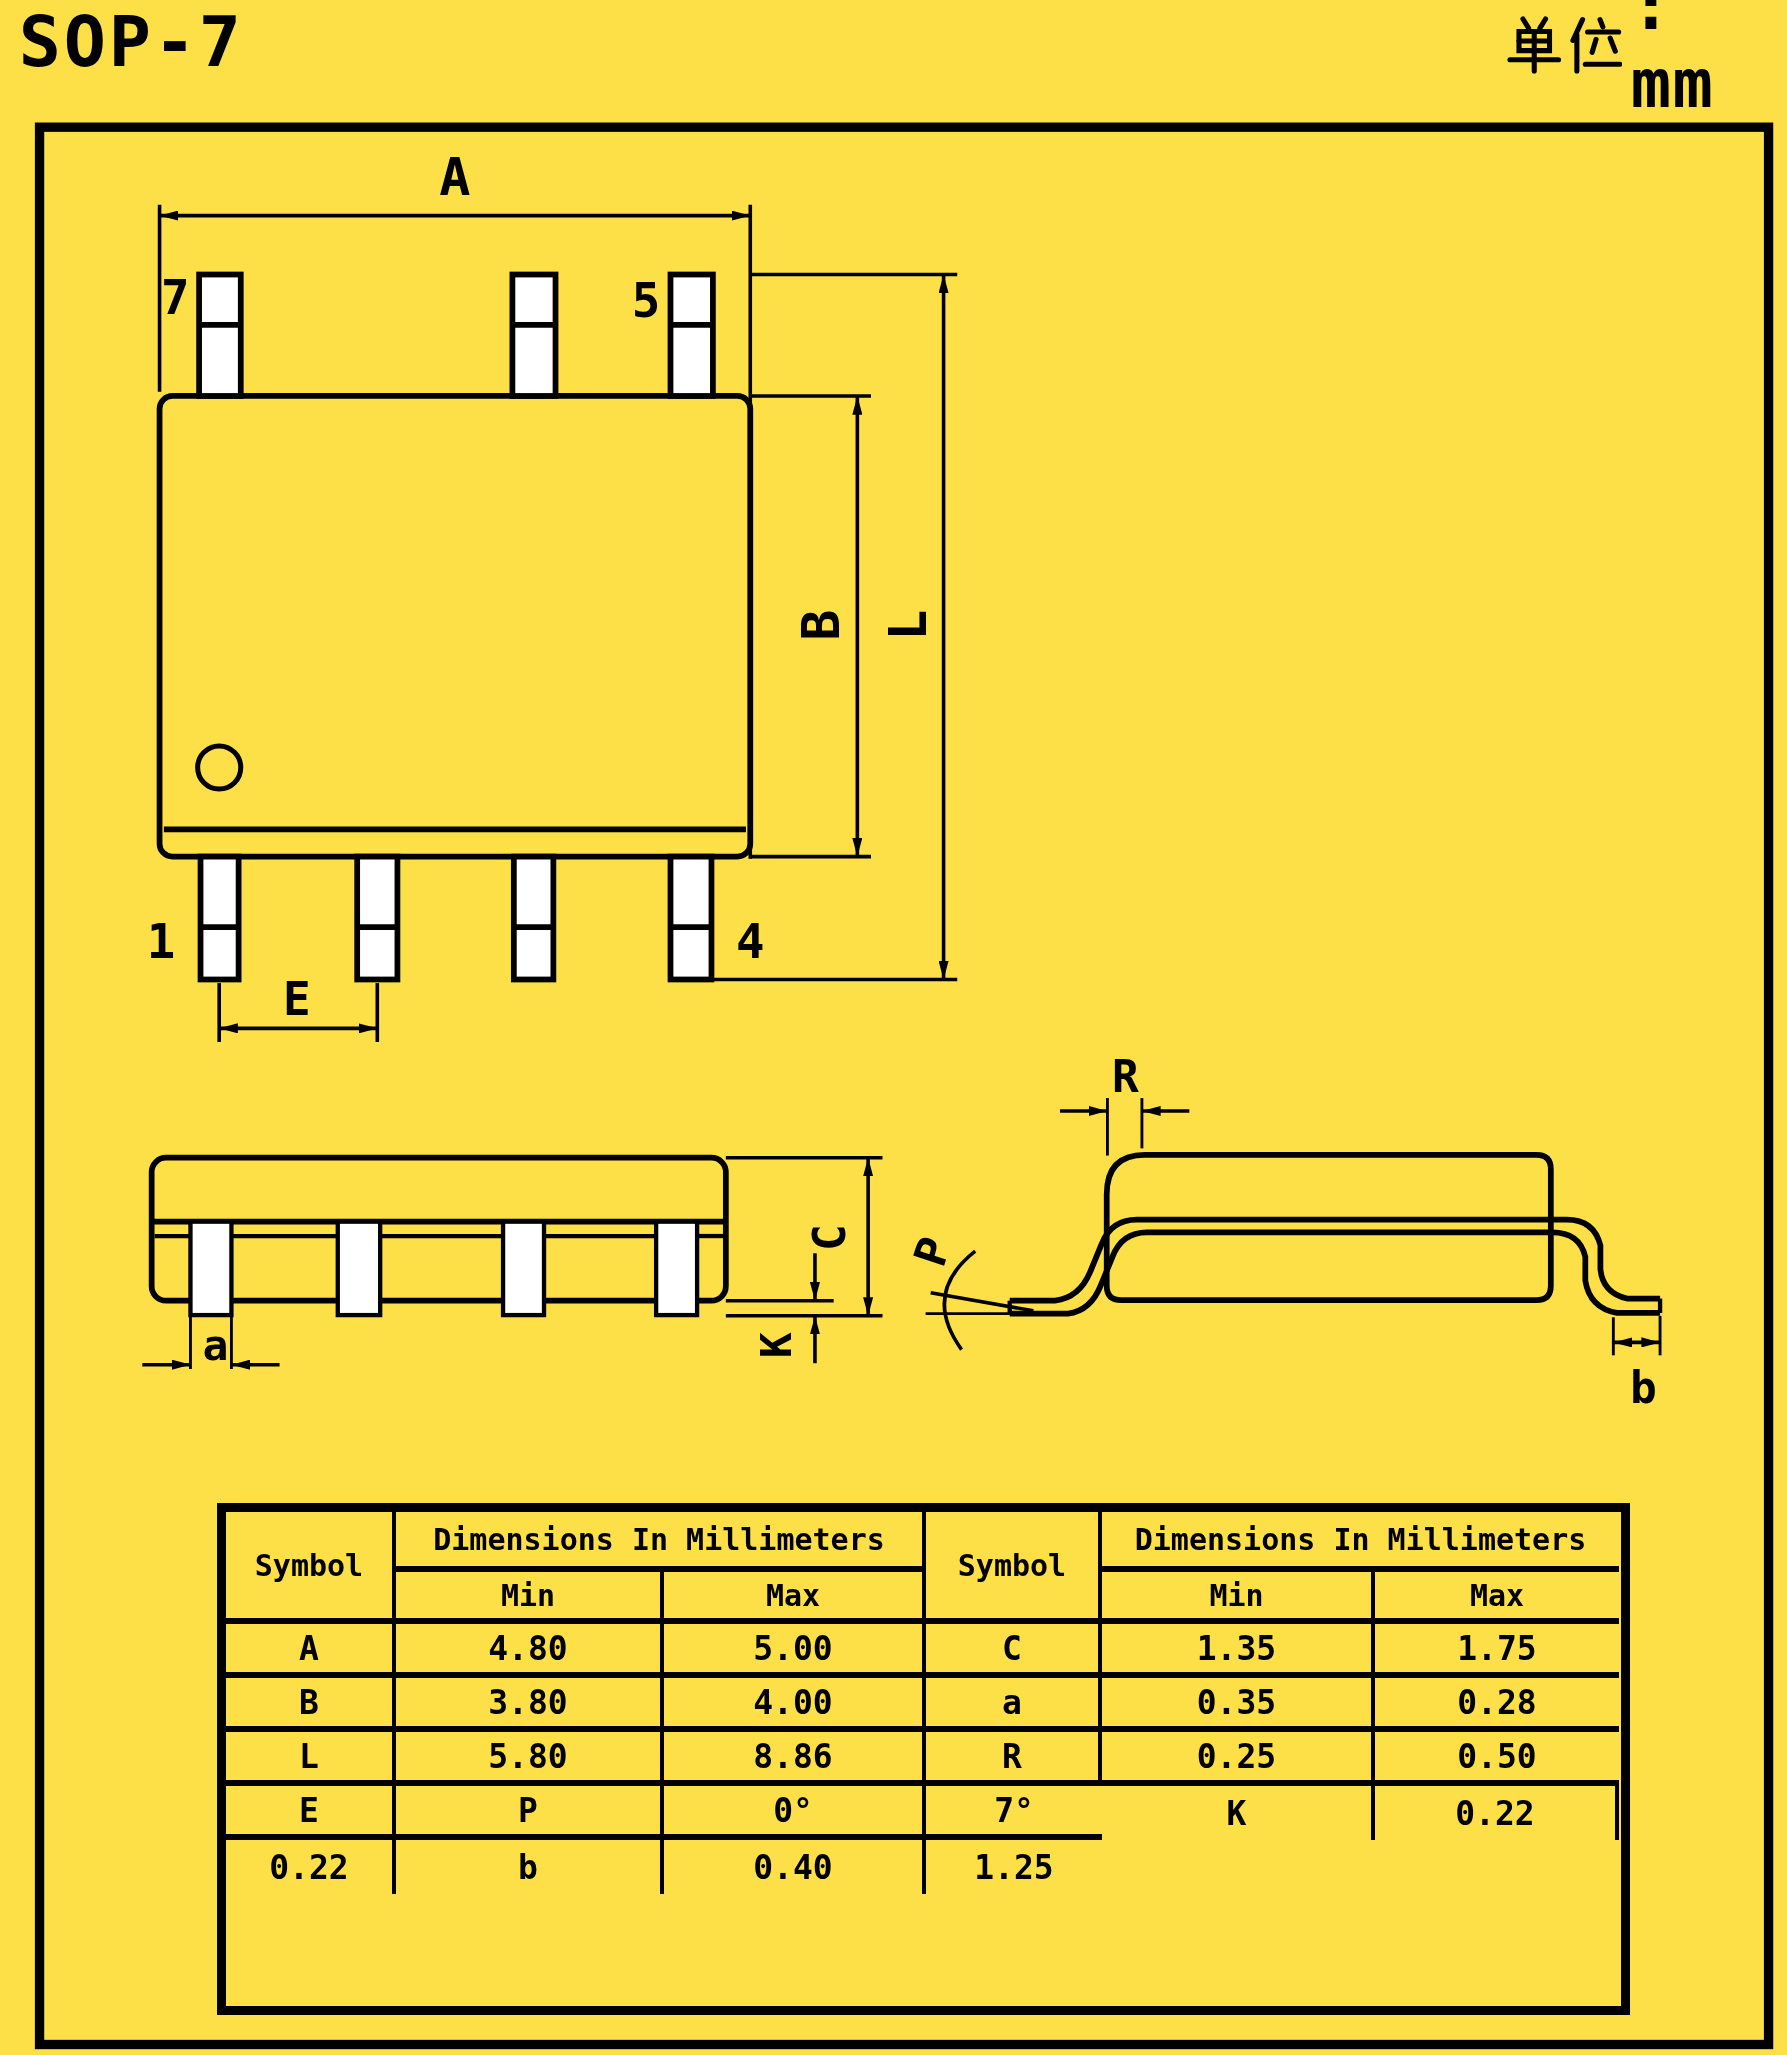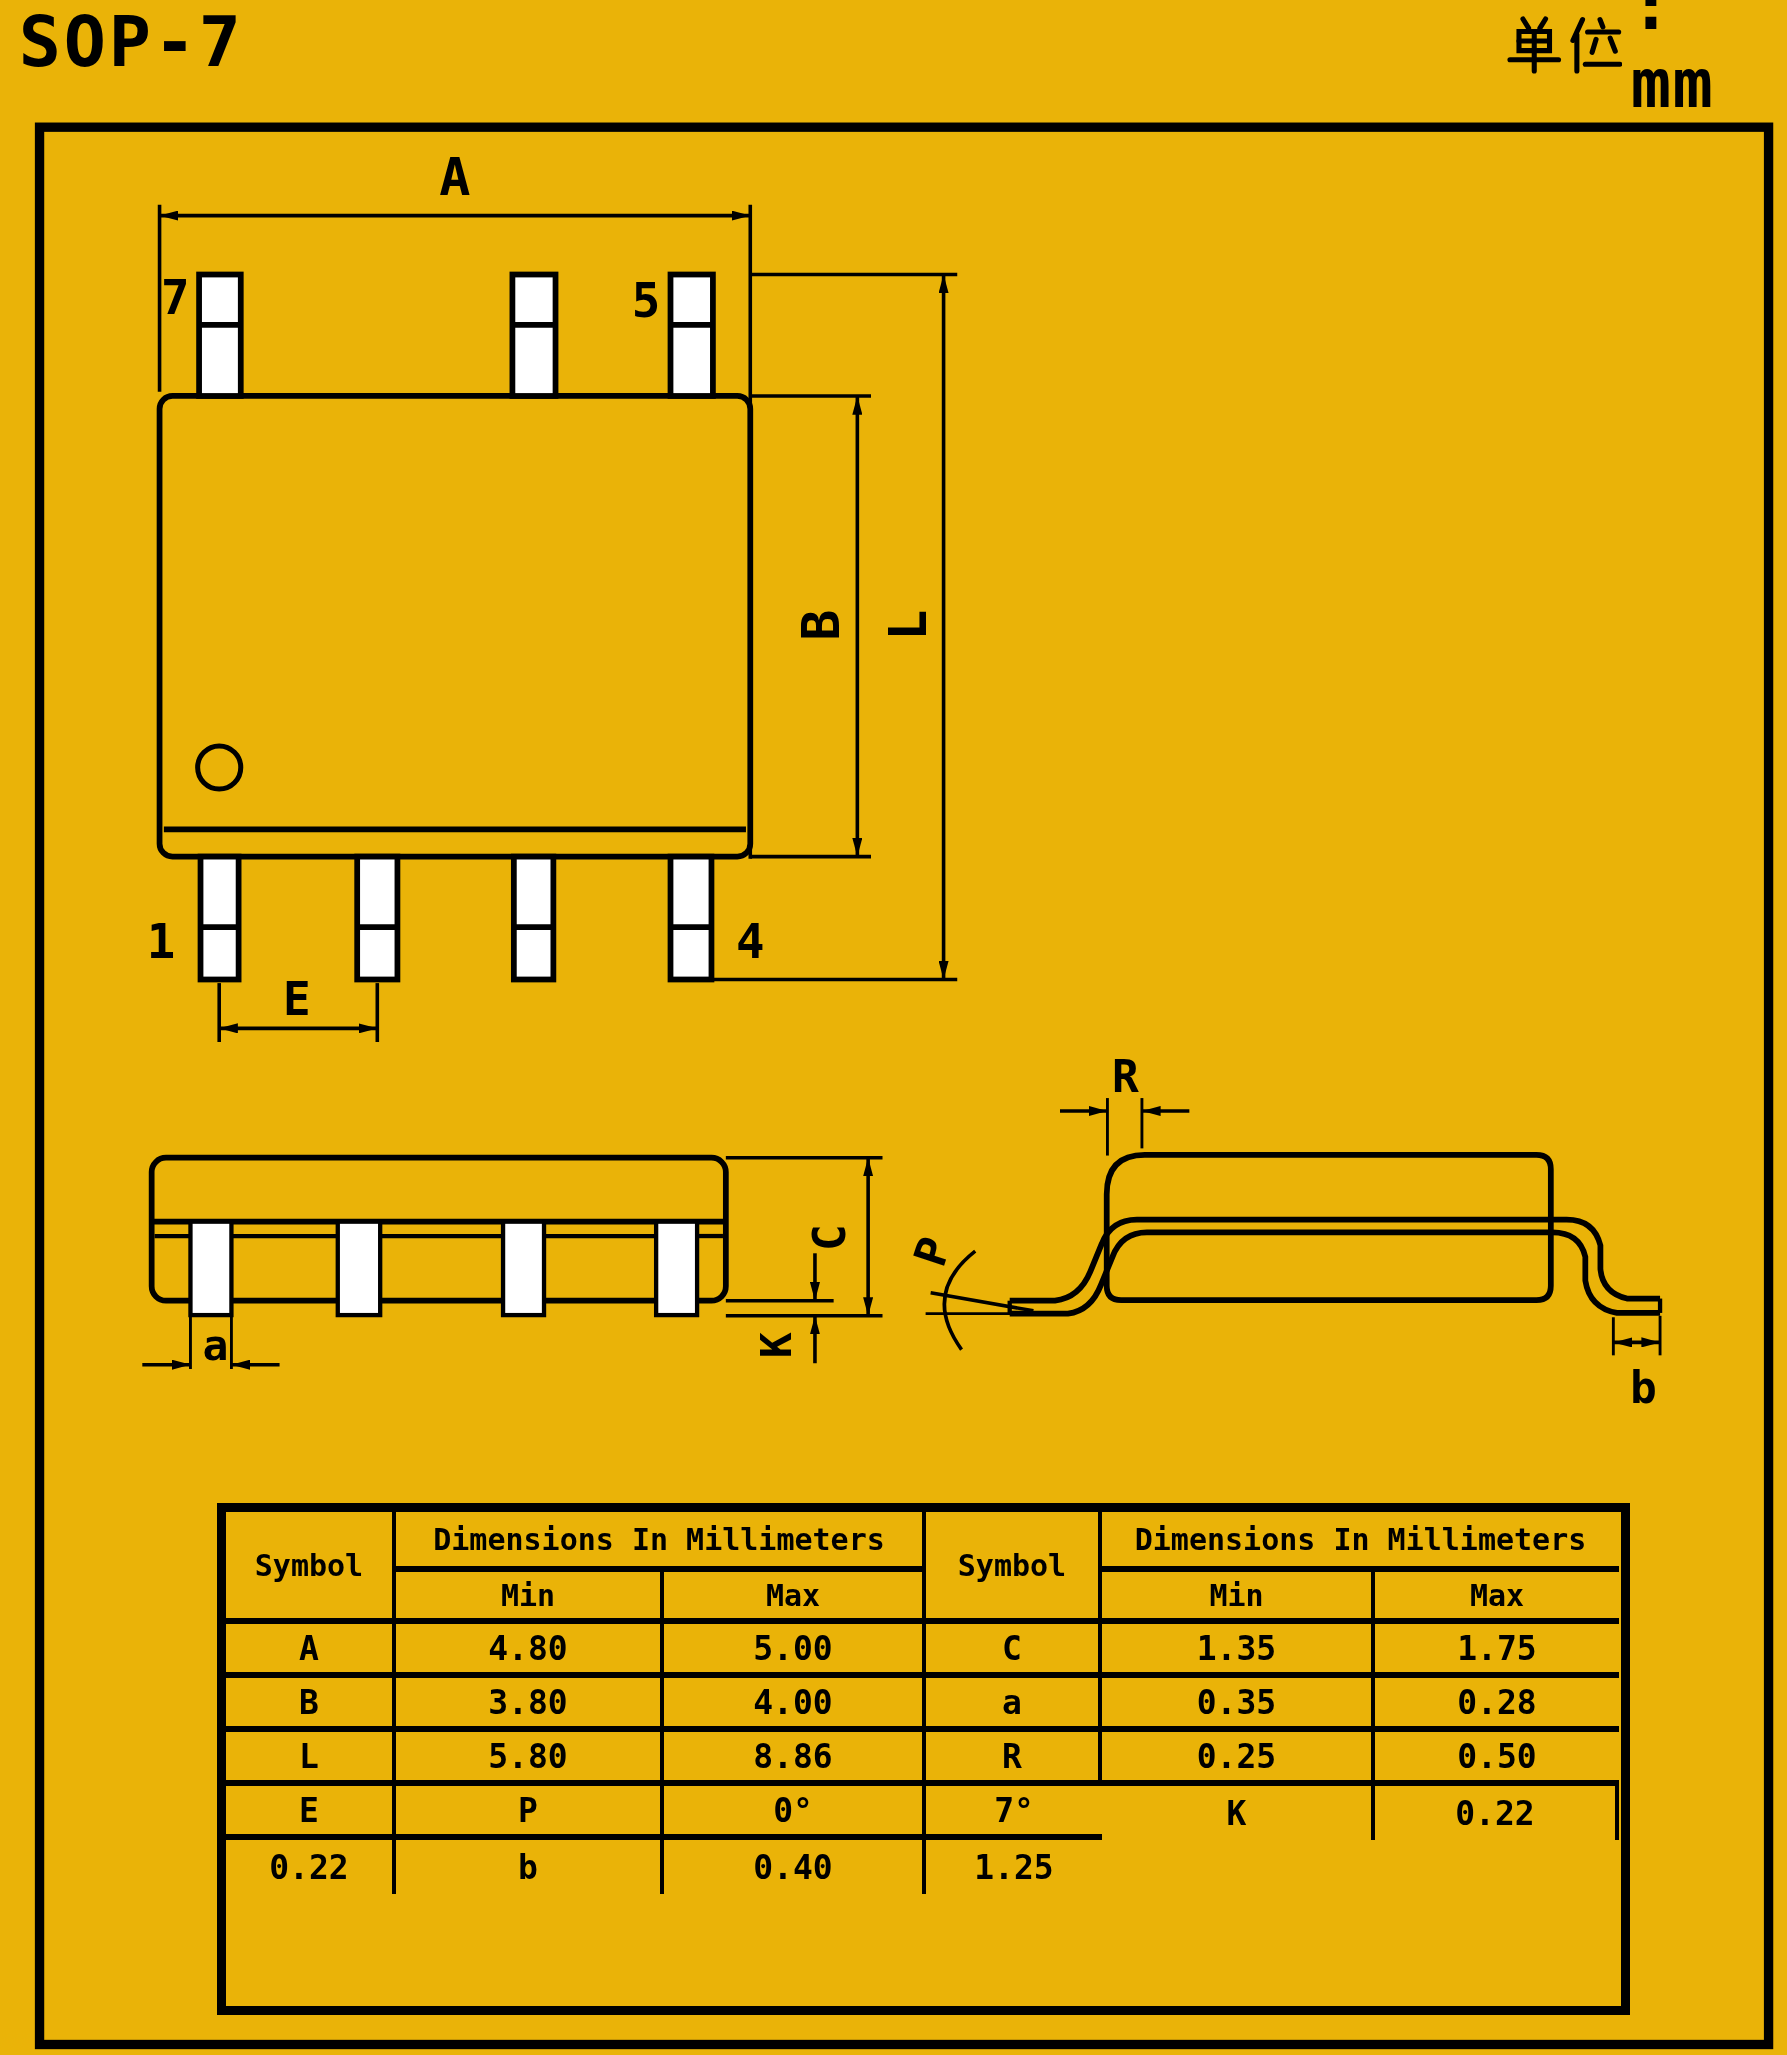--- a/index.html
+++ b/index.html
@@ -1,16 +1,16 @@
 <!DOCTYPE html>
 <html style="font-size:11.5px"><head>
 <meta charset="utf-8">
 <style>
   html,body{margin:0;padding:0;background:#fff;}
-  .page{position:relative;width:1788px;height:2056px;background:#eab308;overflow:hidden;
+  .page{position:relative;width:1788px;height:2056px;background:#fde047;overflow:hidden;
         font-family:"DejaVu Sans Mono",monospace;color:#000;}
   .page-title{position:absolute;left:18.7px;top:1.4px;font-size:70px;font-weight:bold;
               letter-spacing:2.9px;}
   .unit-label{position:absolute;left:1506px;top:11.5px;height:66px;display:flex;
               align-items:center;gap:2.9px;}
   .unit-label .cjk{display:block;}
   .unit-suffix{font-size:67px;font-weight:bold;letter-spacing:1.4px;margin-left:6px;}
   svg.drawing{position:absolute;left:0;top:0;}
   svg text{font-family:"DejaVu Sans Mono",monospace;font-weight:bold;}
 

